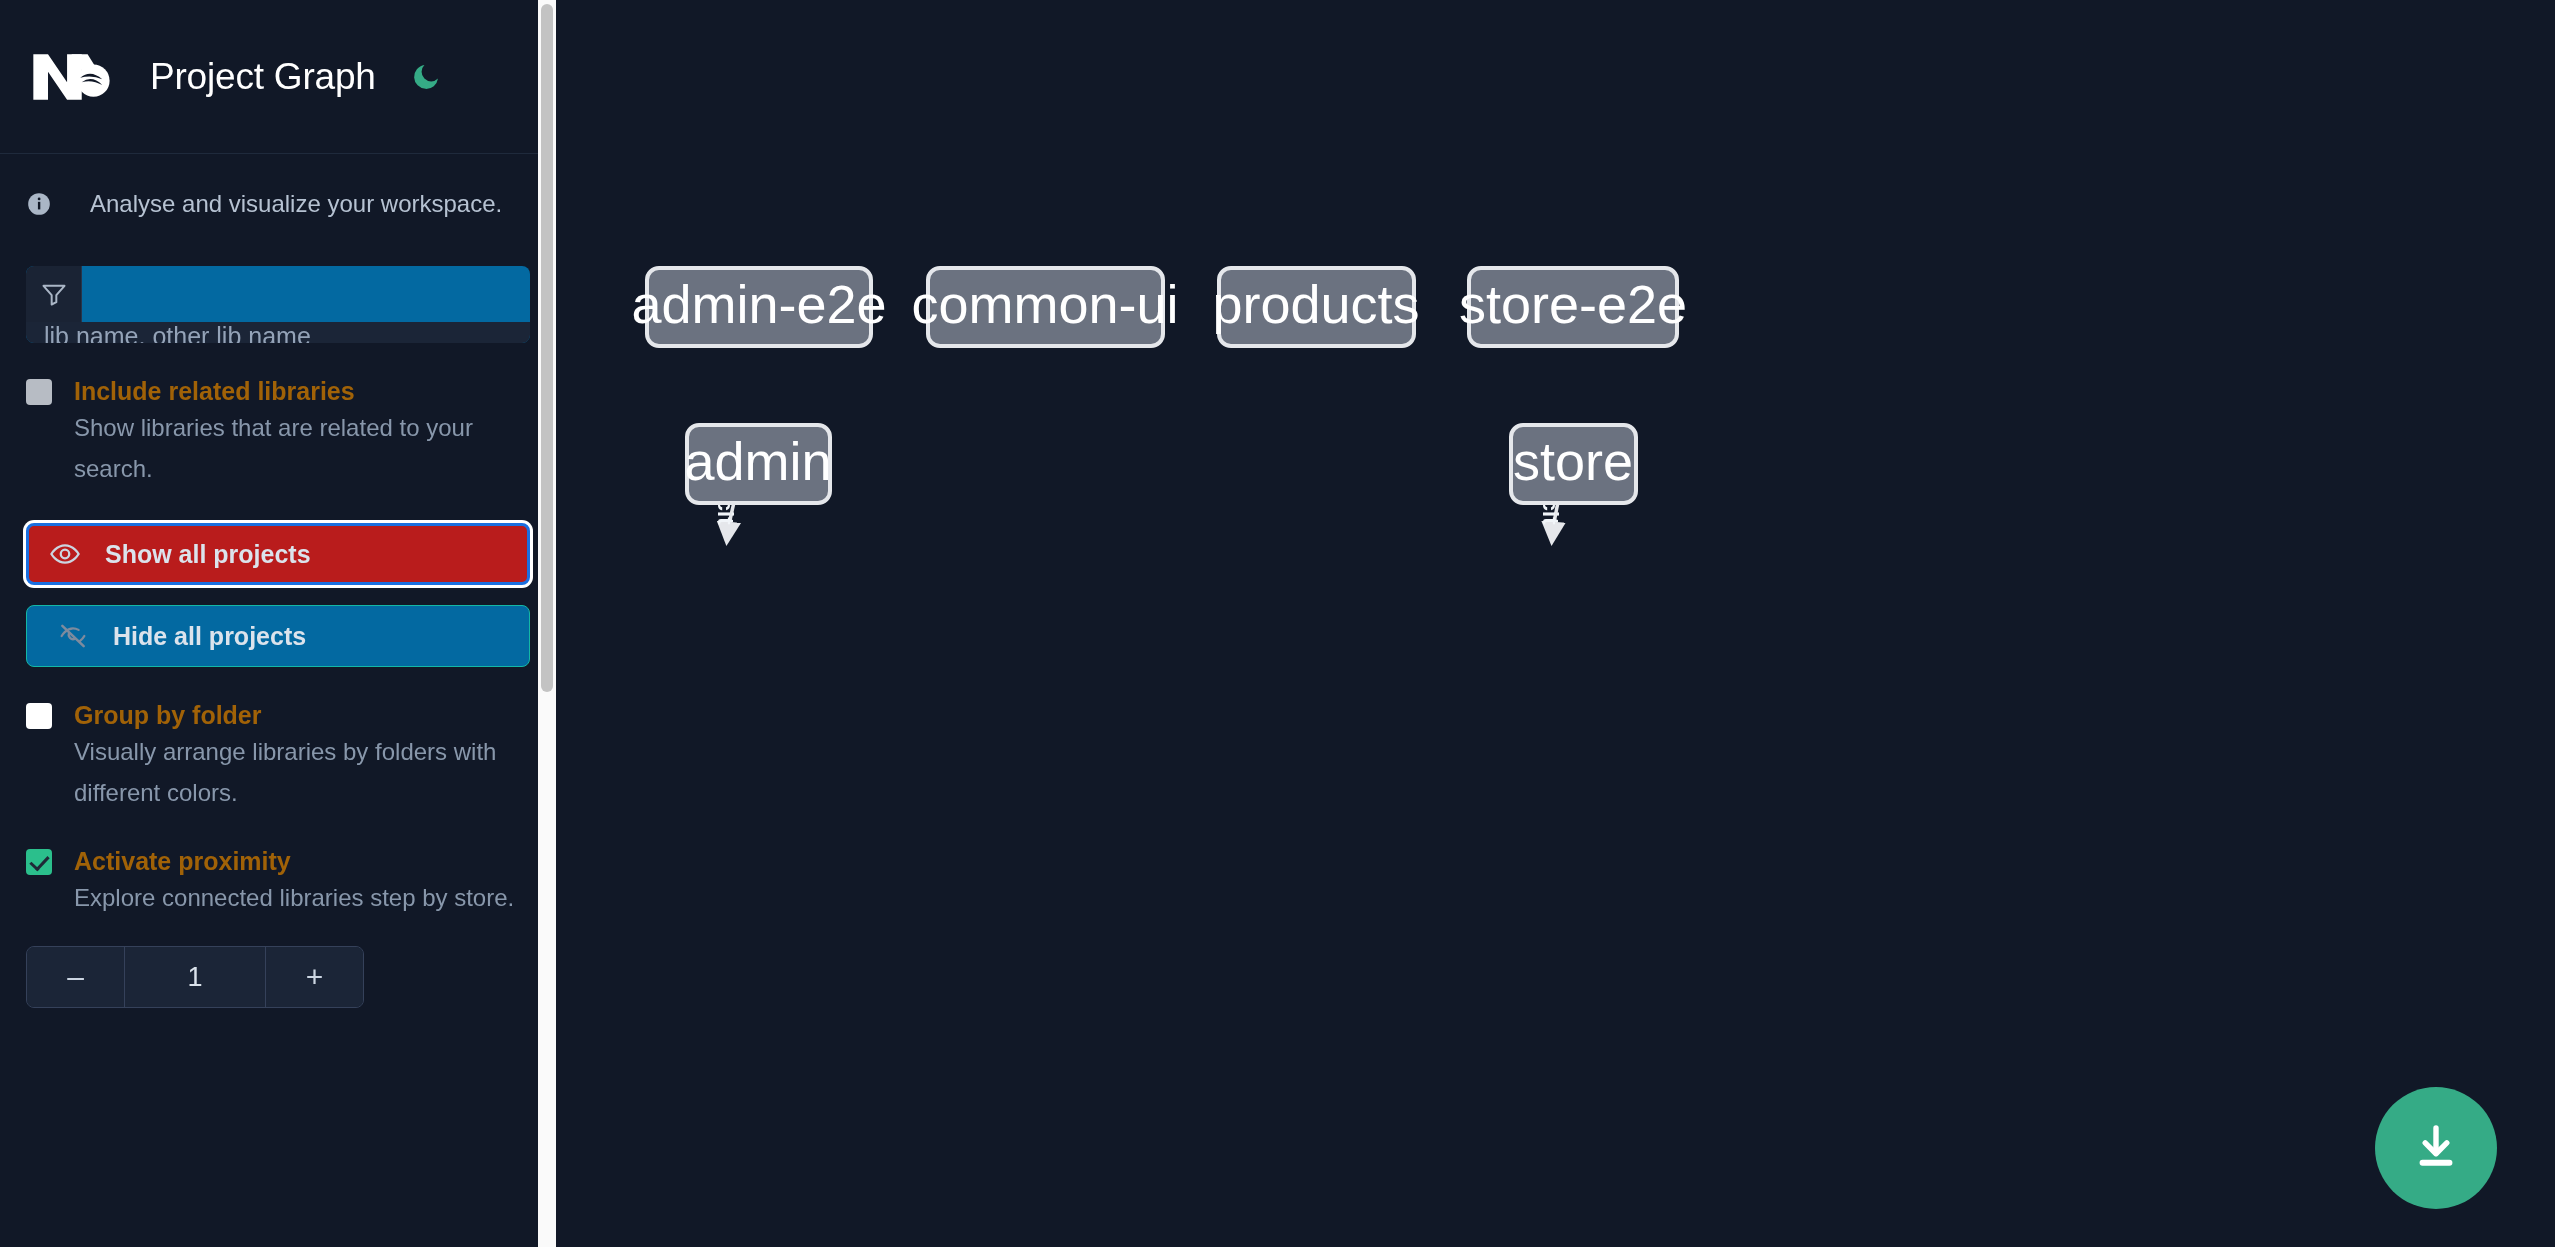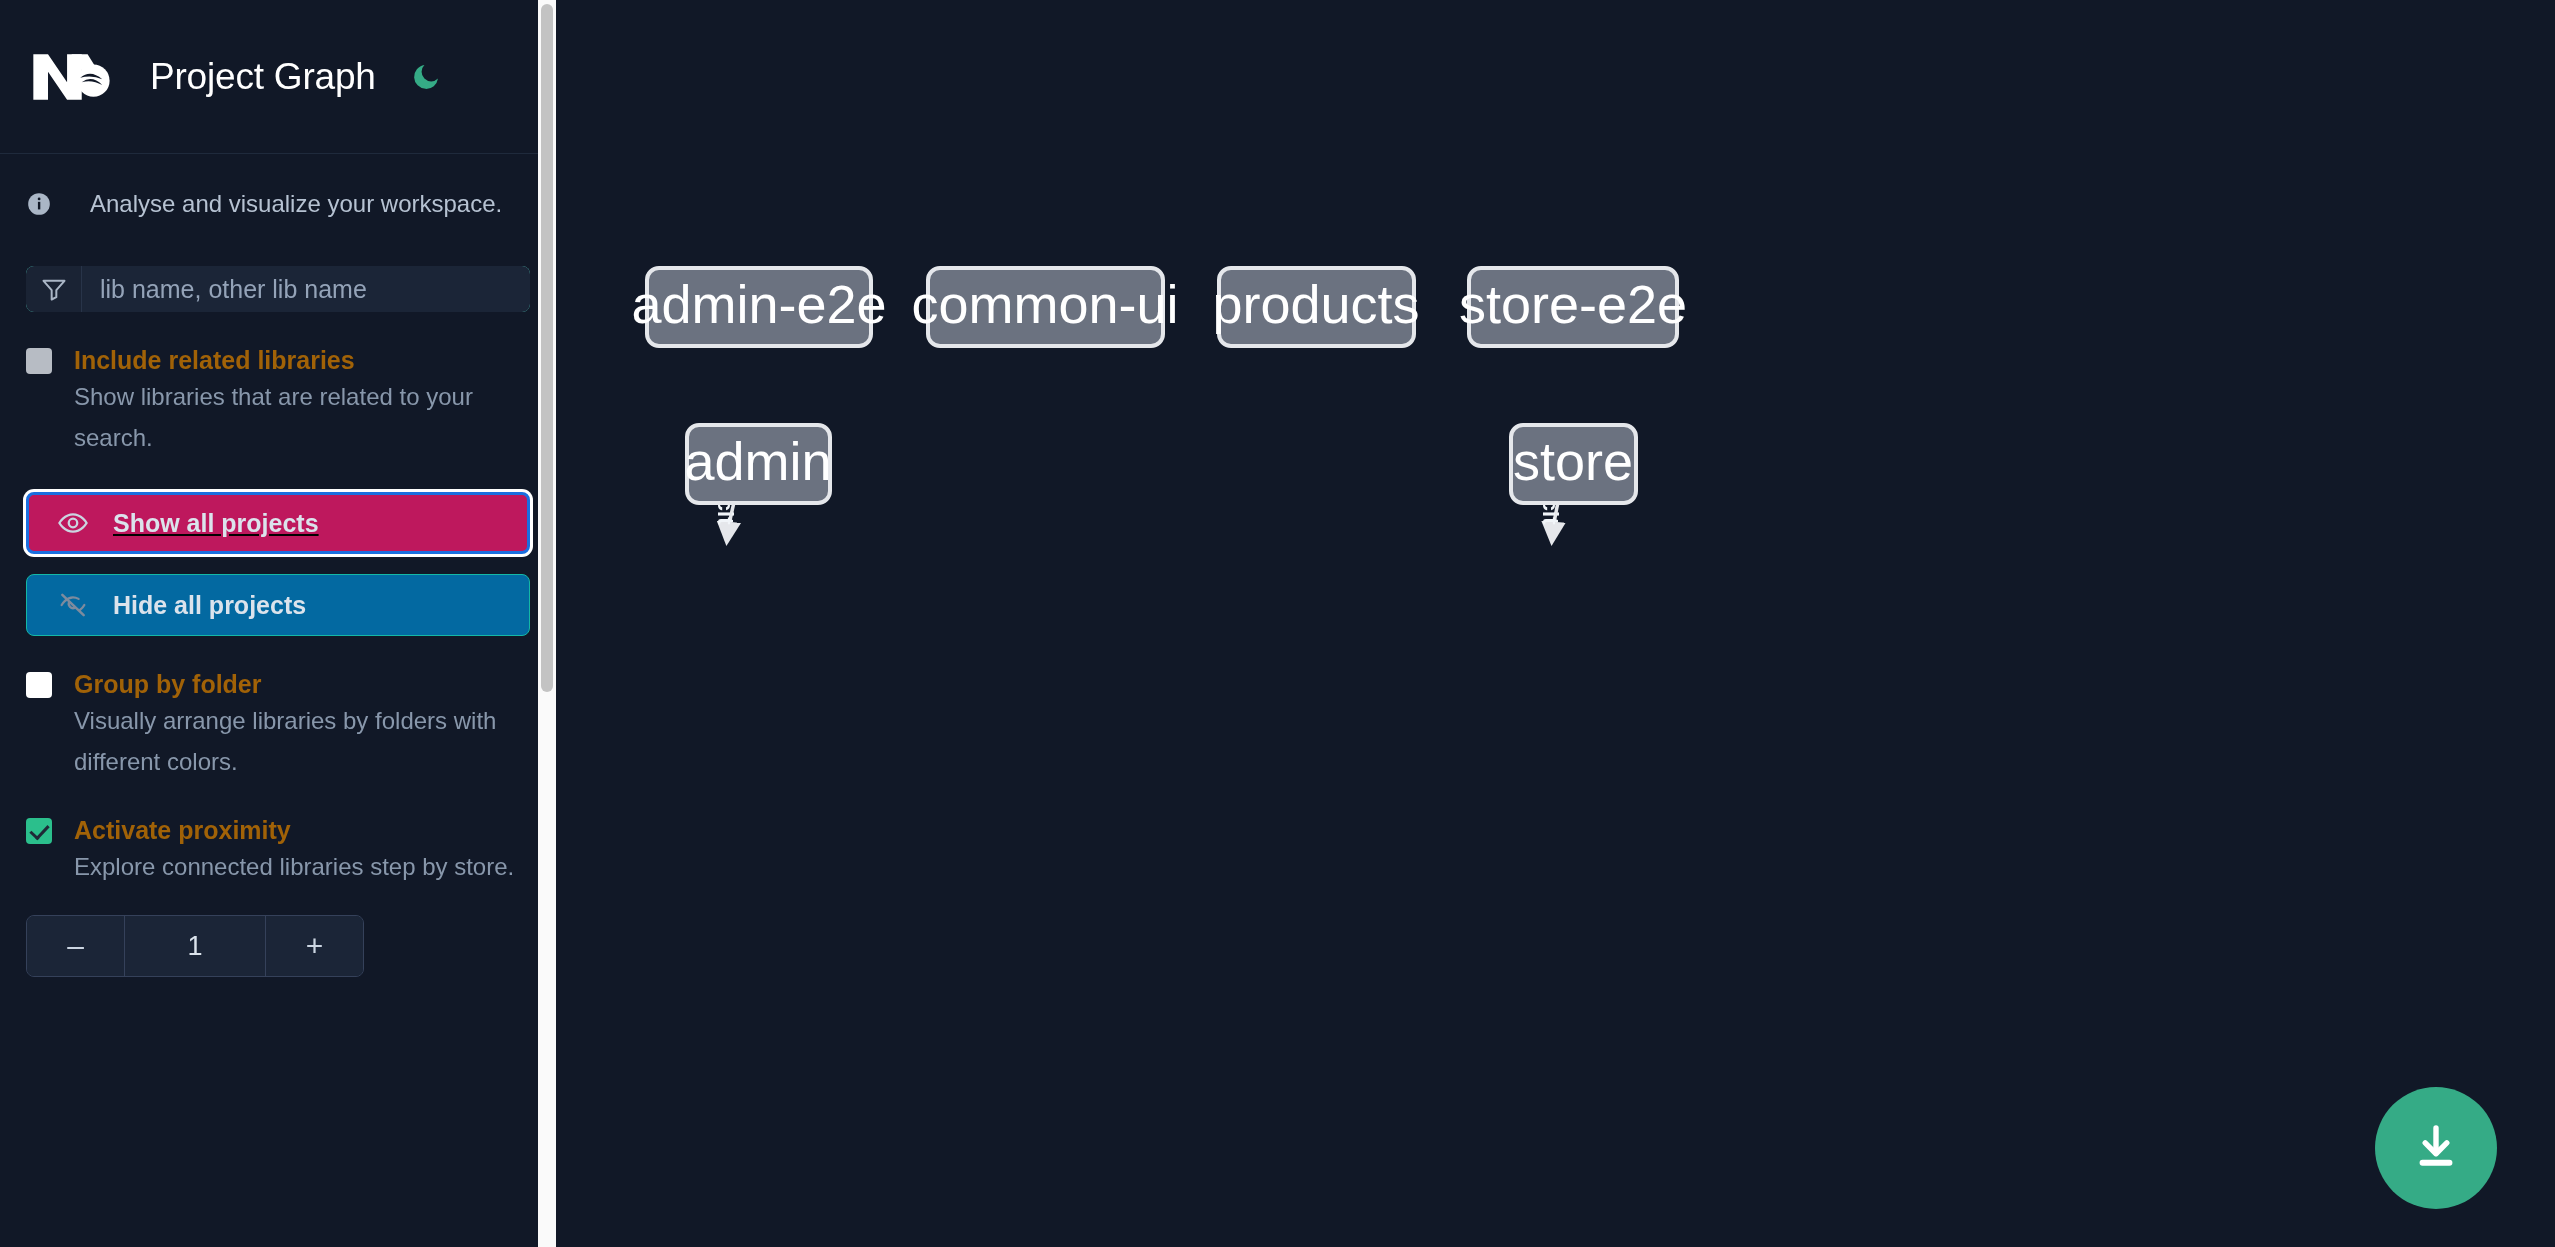--- a/index.html
+++ b/index.html
@@ -52,24 +52,25 @@
   .tagline-text {
     color: #b6c2d2;
     font-size: 24px;
     margin-left: 38px;
     white-space: nowrap;
   }
 
   .filter-wrap { padding: 0 26px; margin-top: 12px; }
   .filter-box {
     display: flex; align-items: stretch;
-    height: 46px;
-    background: #5eead4;
+    height: 77px;
+    background: #0369a1;
     border-radius: 8px;
     overflow: hidden;
+    flex-direction: column;
   }
   .filter-icon-cell {
     width: 56px;
     display: flex; align-items: center; justify-content: center;
     background: #1a2334;
     border-right: 1px solid #2a3purple;
     border-right: 1px solid #283449;
     flex: 0 0 56px;
   }
   .filter-input {
@@ -125,23 +126,22 @@
     height: 62px;
     background: #0369a1;
     border: 1px solid #14b8a6;
     border-radius: 8px;
     padding-left: 30px;
     cursor: pointer;
   }
   .pbtn.focused {
     border: 3px solid #1a6fe0;
     box-shadow: 0 0 0 3px #ffffff;
-    background: #be185d;
-    padding-left: 28px;
-    text-decoration: underline;
+    background: #b91c1c;
+    padding-left: 20px;
   }
   .pbtn-icon { flex: 0 0 auto; width: 34px; height: 34px; display:flex; align-items:center;}
   .pbtn-label {
     color: #dbe3ec;
     font-size: 25px;
     font-weight: bold;
     margin-left: 22px;
   }
   .btn-gap { height: 20px; }
 

